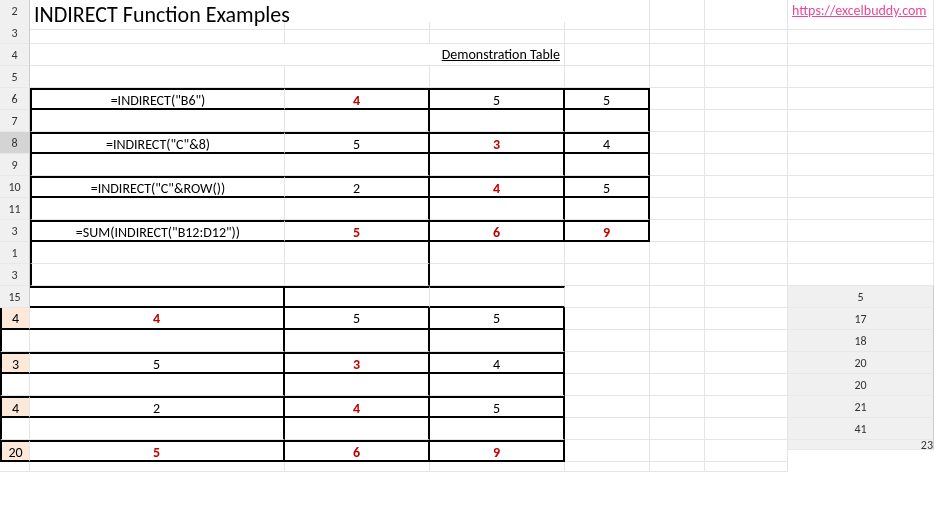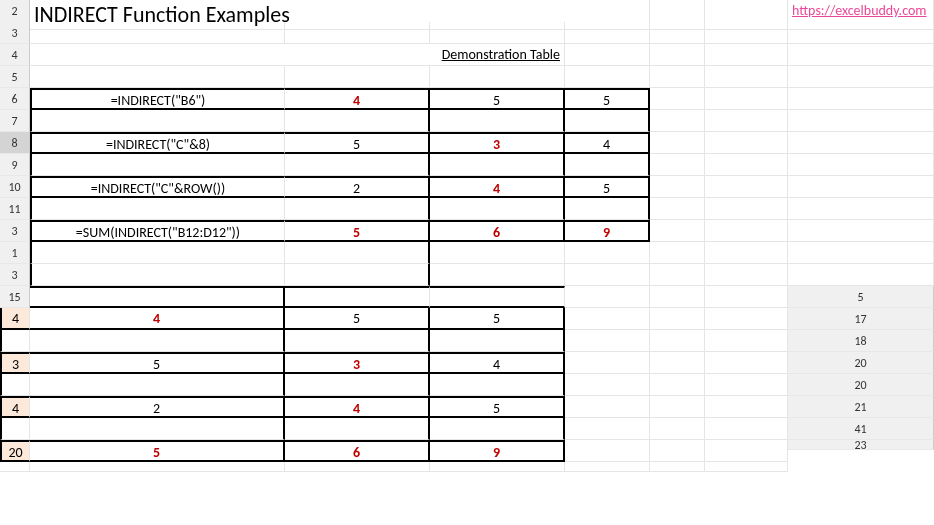--- a/index.html
+++ b/index.html
@@ -240,21 +240,21 @@
 
   <div class="rowhdr">41</div>
   <div class="cell center hi bthick-t bthick-l bthick-b">20</div>
   <div class="cell center bold red bthick-t bthick-b bthick-r">5</div>
   <div class="cell center bold red bthick-t bthick-b bthick-r">6</div>
   <div class="cell center bold red bthick-t bthick-b bthick-r">9</div>
   <div class="cell"></div>
   <div class="cell"></div>
   <div class="cell"></div>
 
-  <div class="rowhdr" style="height:10px;line-height:10px;">23</div>
+  <div class="rowhdr" style="height:10px;line-height:10px;text-align:right;">23</div>
   <div class="cell" style="height:10px;"></div>
   <div class="cell" style="height:10px;"></div>
   <div class="cell" style="height:10px;"></div>
   <div class="cell" style="height:10px;"></div>
   <div class="cell" style="height:10px;"></div>
   <div class="cell" style="height:10px;"></div>
   <div class="cell" style="height:10px;"></div>
 
 </div>
 

